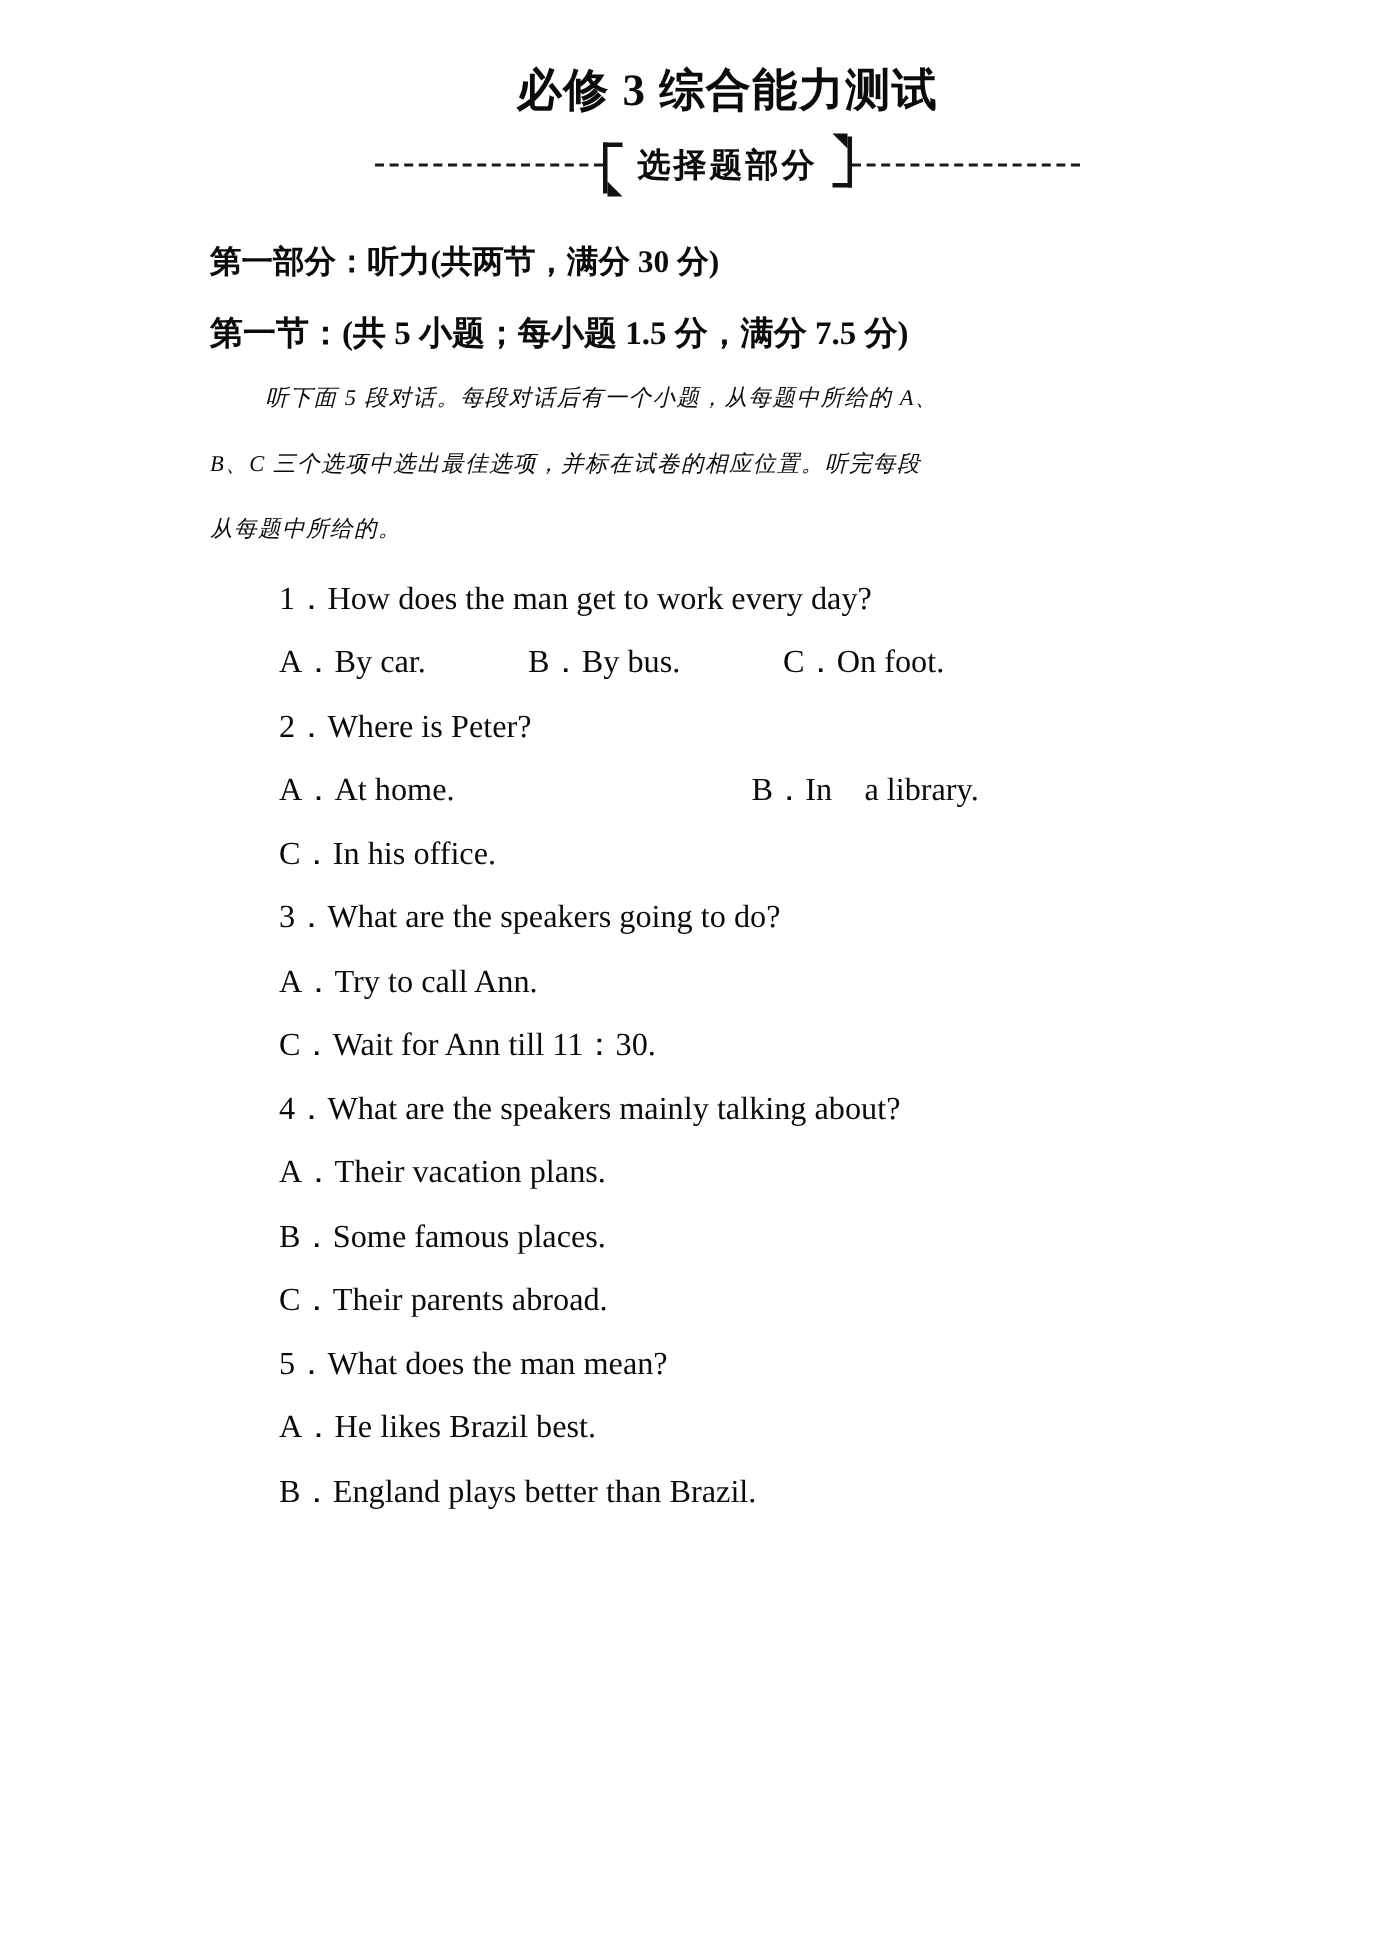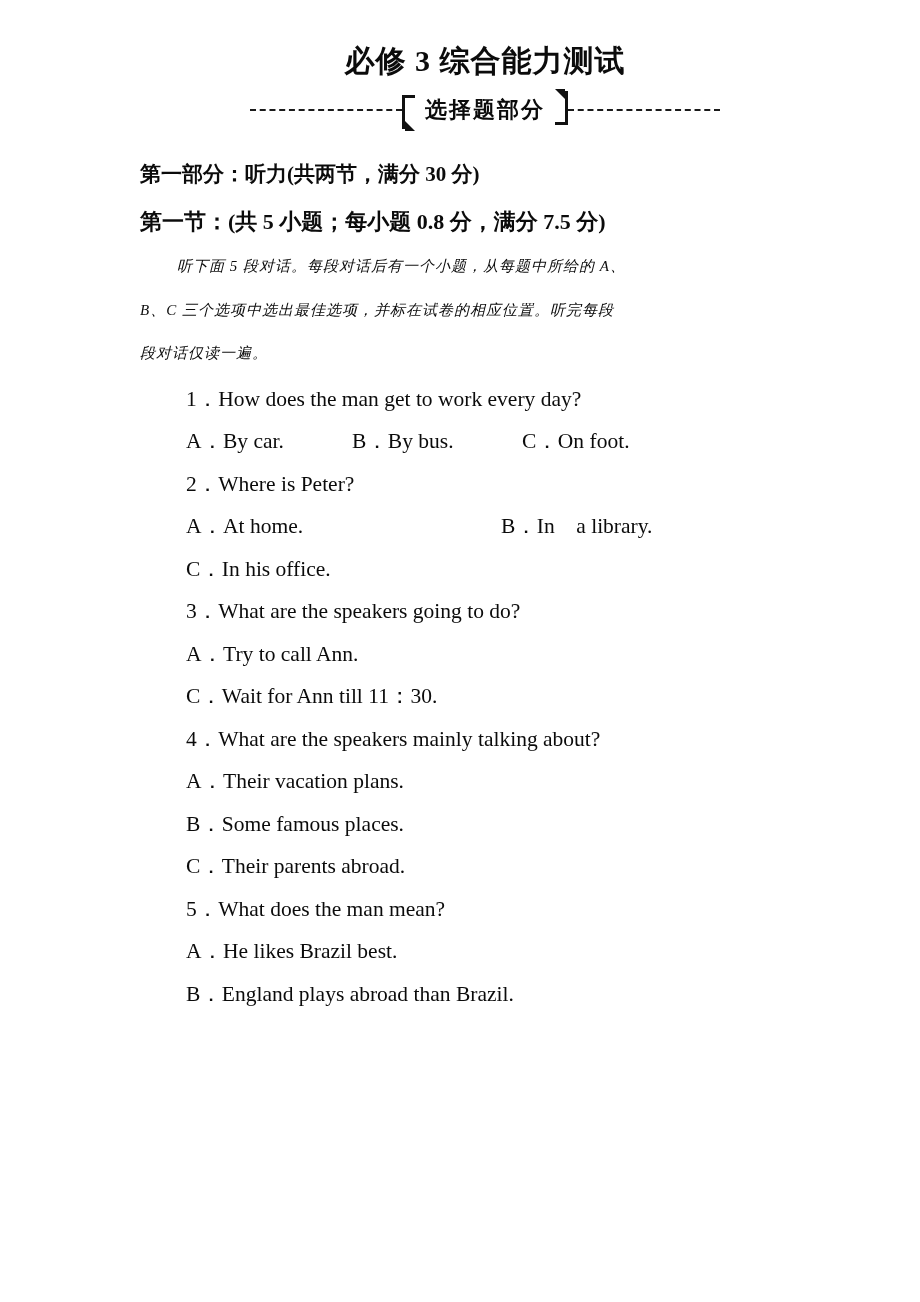--- a/index.html
+++ b/index.html
@@ -116,26 +116,26 @@
   <div class="banner">
     <span class="dash"></span>
     <span class="bracket bracket-left"></span>
     <span class="banner-text">选择题部分</span>
     <span class="bracket bracket-right"></span>
     <span class="dash"></span>
   </div>
 
   <div class="part-heading">第一部分：听力(共两节，满分 30 分)</div>
 
-  <div class="section-heading">第一节：(共 5 小题；每小题 0.8 分，满分 7.5 分)</div>
+  <div class="section-heading">第一节：(共 5 小题；每小题 1.5 分，满分 7.5 分)</div>
 
   <div class="instructions">
     <div class="para-line first">听下面 5 段对话。每段对话后有一个小题，从每题中所给的 A、</div>
     <div class="para-line">B、C 三个选项中选出最佳选项，并标在试卷的相应位置。听完每段</div>
-    <div class="para-line">段对话仅读一遍。</div>
+    <div class="para-line">从每题中所给的。</div>
   </div>
 
   <div class="q-list">
 
     <div class="q-row">
       <span class="q-num">1．</span><span>How does the man get to work every day?</span>
     </div>
     <div class="q-row">
       <span class="col col-a1"><span class="opt-label">A．</span><span>By car.</span></span><span class="col col-b1"><span class="opt-label">B．</span><span>By bus.</span></span><span class="col"><span class="opt-label">C．</span><span>On foot.</span></span>
     </div>
@@ -173,17 +173,17 @@
       <span class="opt-label">C．</span><span>Their parents abroad.</span>
     </div>
 
     <div class="q-row">
       <span class="q-num">5．</span><span>What does the man mean?</span>
     </div>
     <div class="q-row">
       <span class="opt-label">A．</span><span>He likes Brazil best.</span>
     </div>
     <div class="q-row">
-      <span class="opt-label">B．</span><span>England plays abroad than Brazil.</span>
+      <span class="opt-label">B．</span><span>England plays better than Brazil.</span>
     </div>
 
   </div>
 </div>
 
 </body></html>

